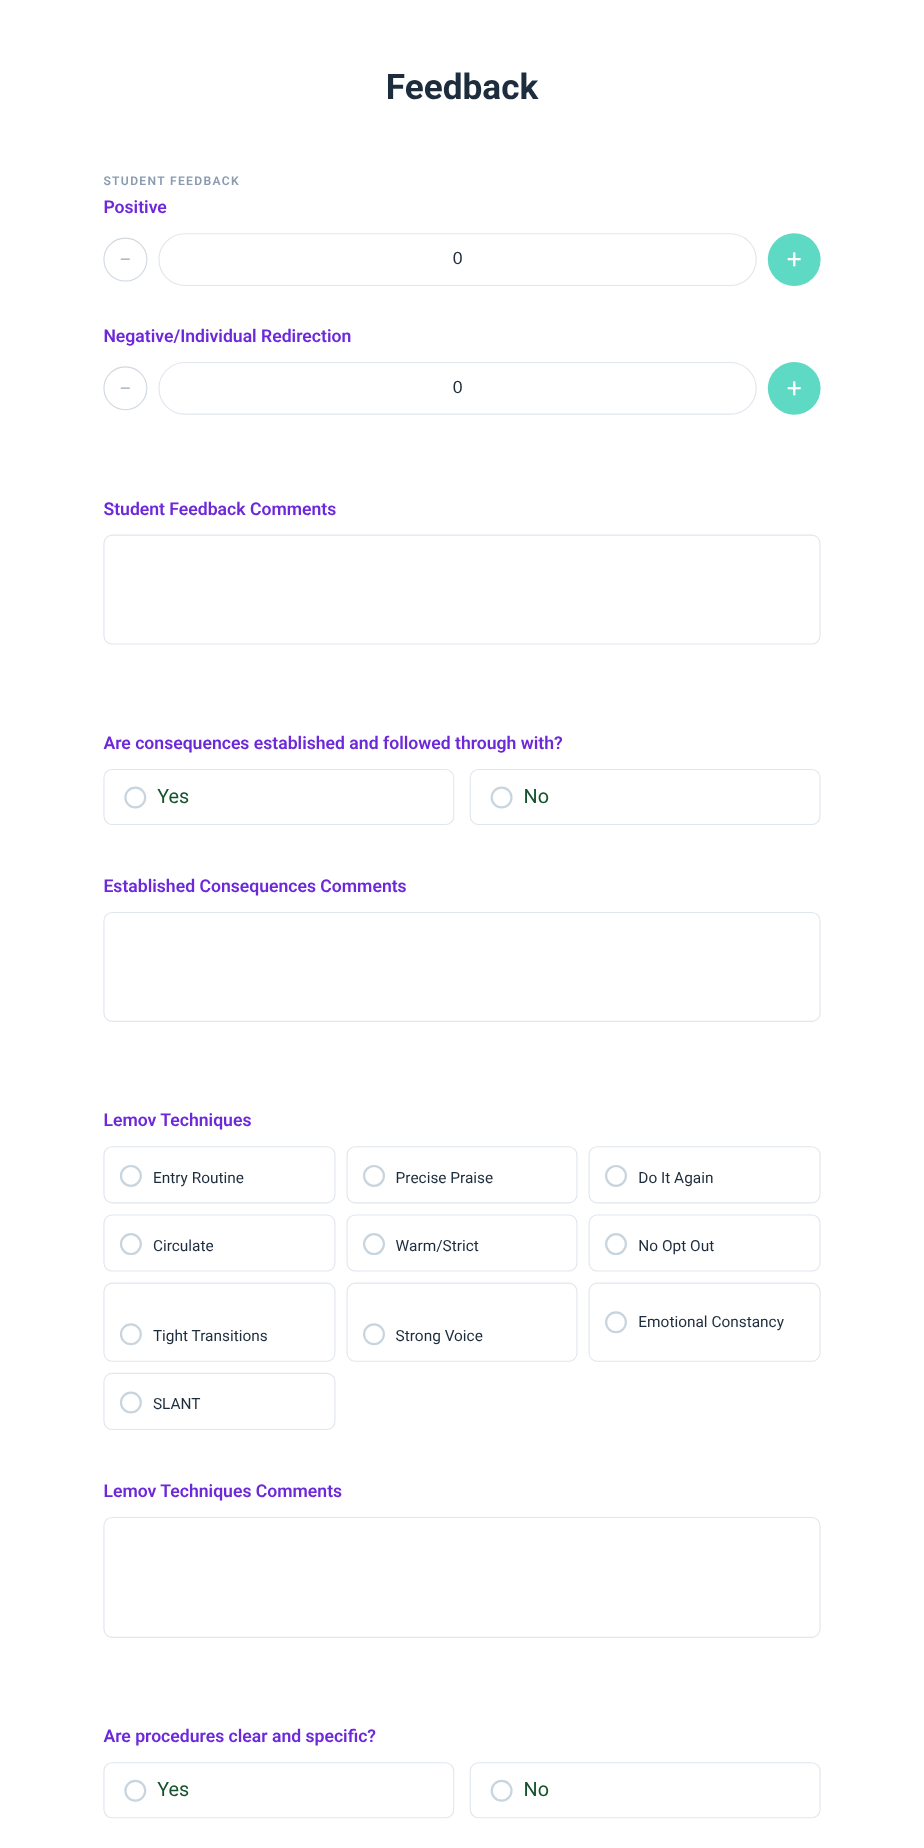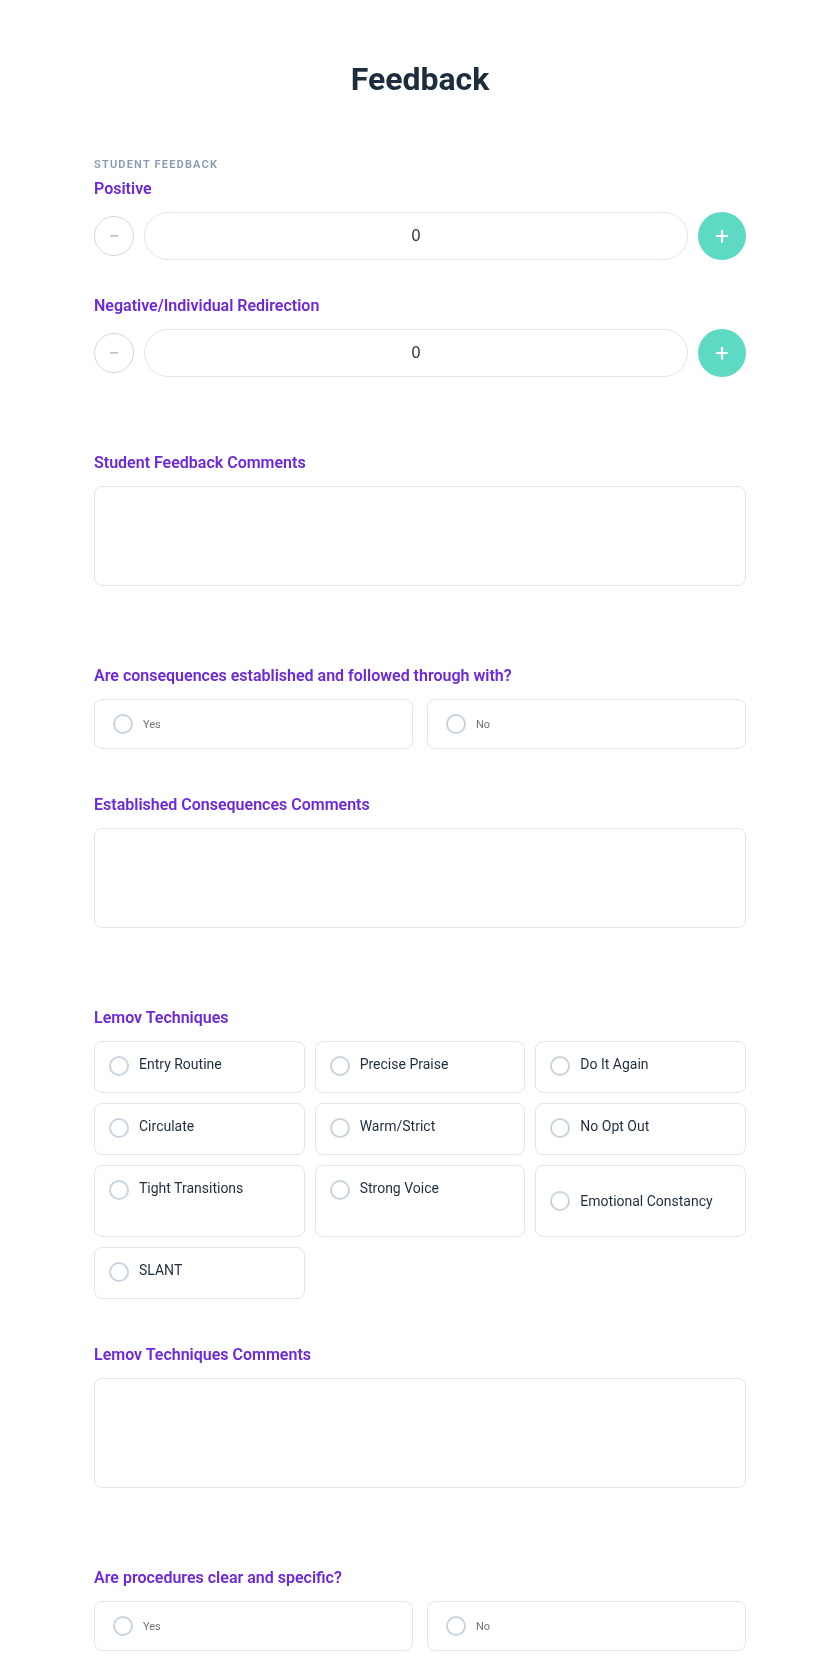--- a/index.html
+++ b/index.html
@@ -128,22 +128,22 @@
 
     .radio-option {
       flex: 1;
       display: flex;
       align-items: center;
       gap: 10px;
       padding: 14px 18px;
       border: 1.5px solid #e0e6ed;
       border-radius: 8px;
       cursor: pointer;
-      font-size: 11px;
-      color: #737373;
+      font-size: 18px;
+      color: #14532d;
       background: #fff;
     }
 
     .radio-circle {
       width: 20px;
       height: 20px;
       border-radius: 50%;
       border: 2px solid #c8d4de;
       background: #fff;
       flex-shrink: 0;
@@ -151,21 +151,21 @@
 
     .techniques-grid {
       display: grid;
       grid-template-columns: repeat(3, 1fr);
       gap: 10px;
       margin-bottom: 6px;
     }
 
     .technique-item {
       display: flex;
-      align-items: flex-start;
+      align-items: flex-end;
       gap: 10px;
       padding: 14px 14px;
       border: 1.5px solid #e0e6ed;
       border-radius: 8px;
       cursor: pointer;
       font-size: 14px;
       color: #1e2d3d;
       background: #fff;
       min-height: 52px;
     }

